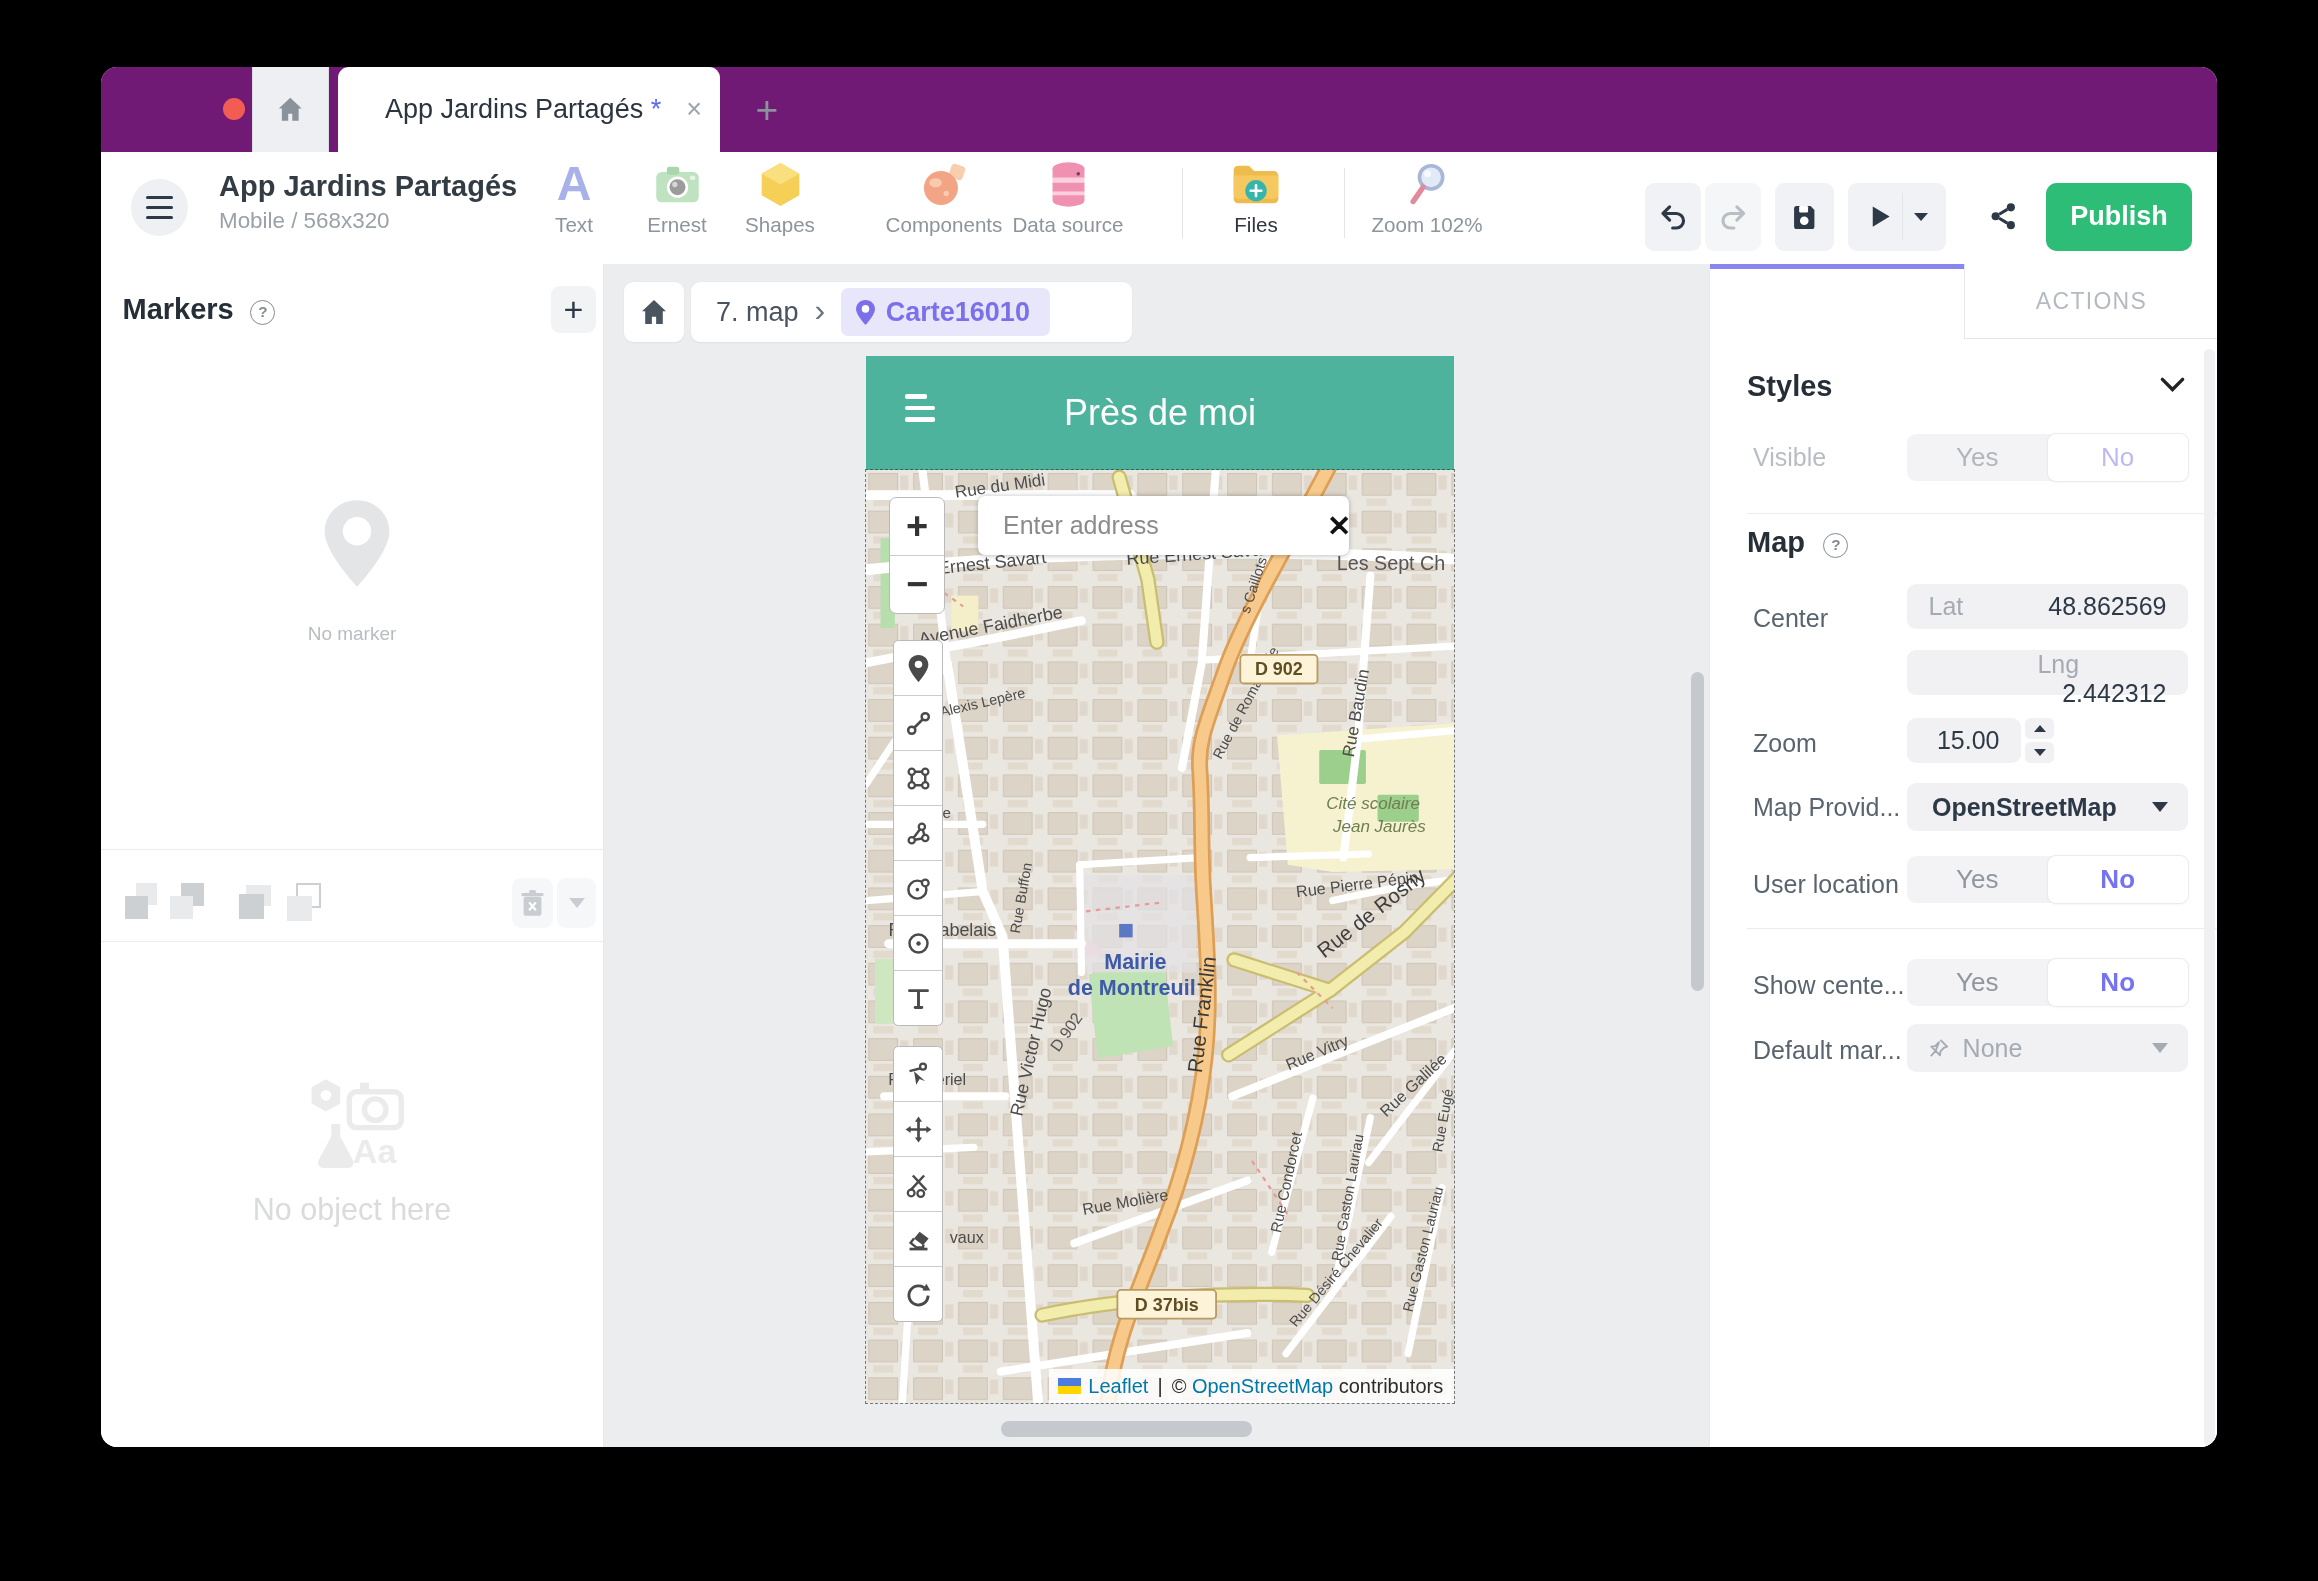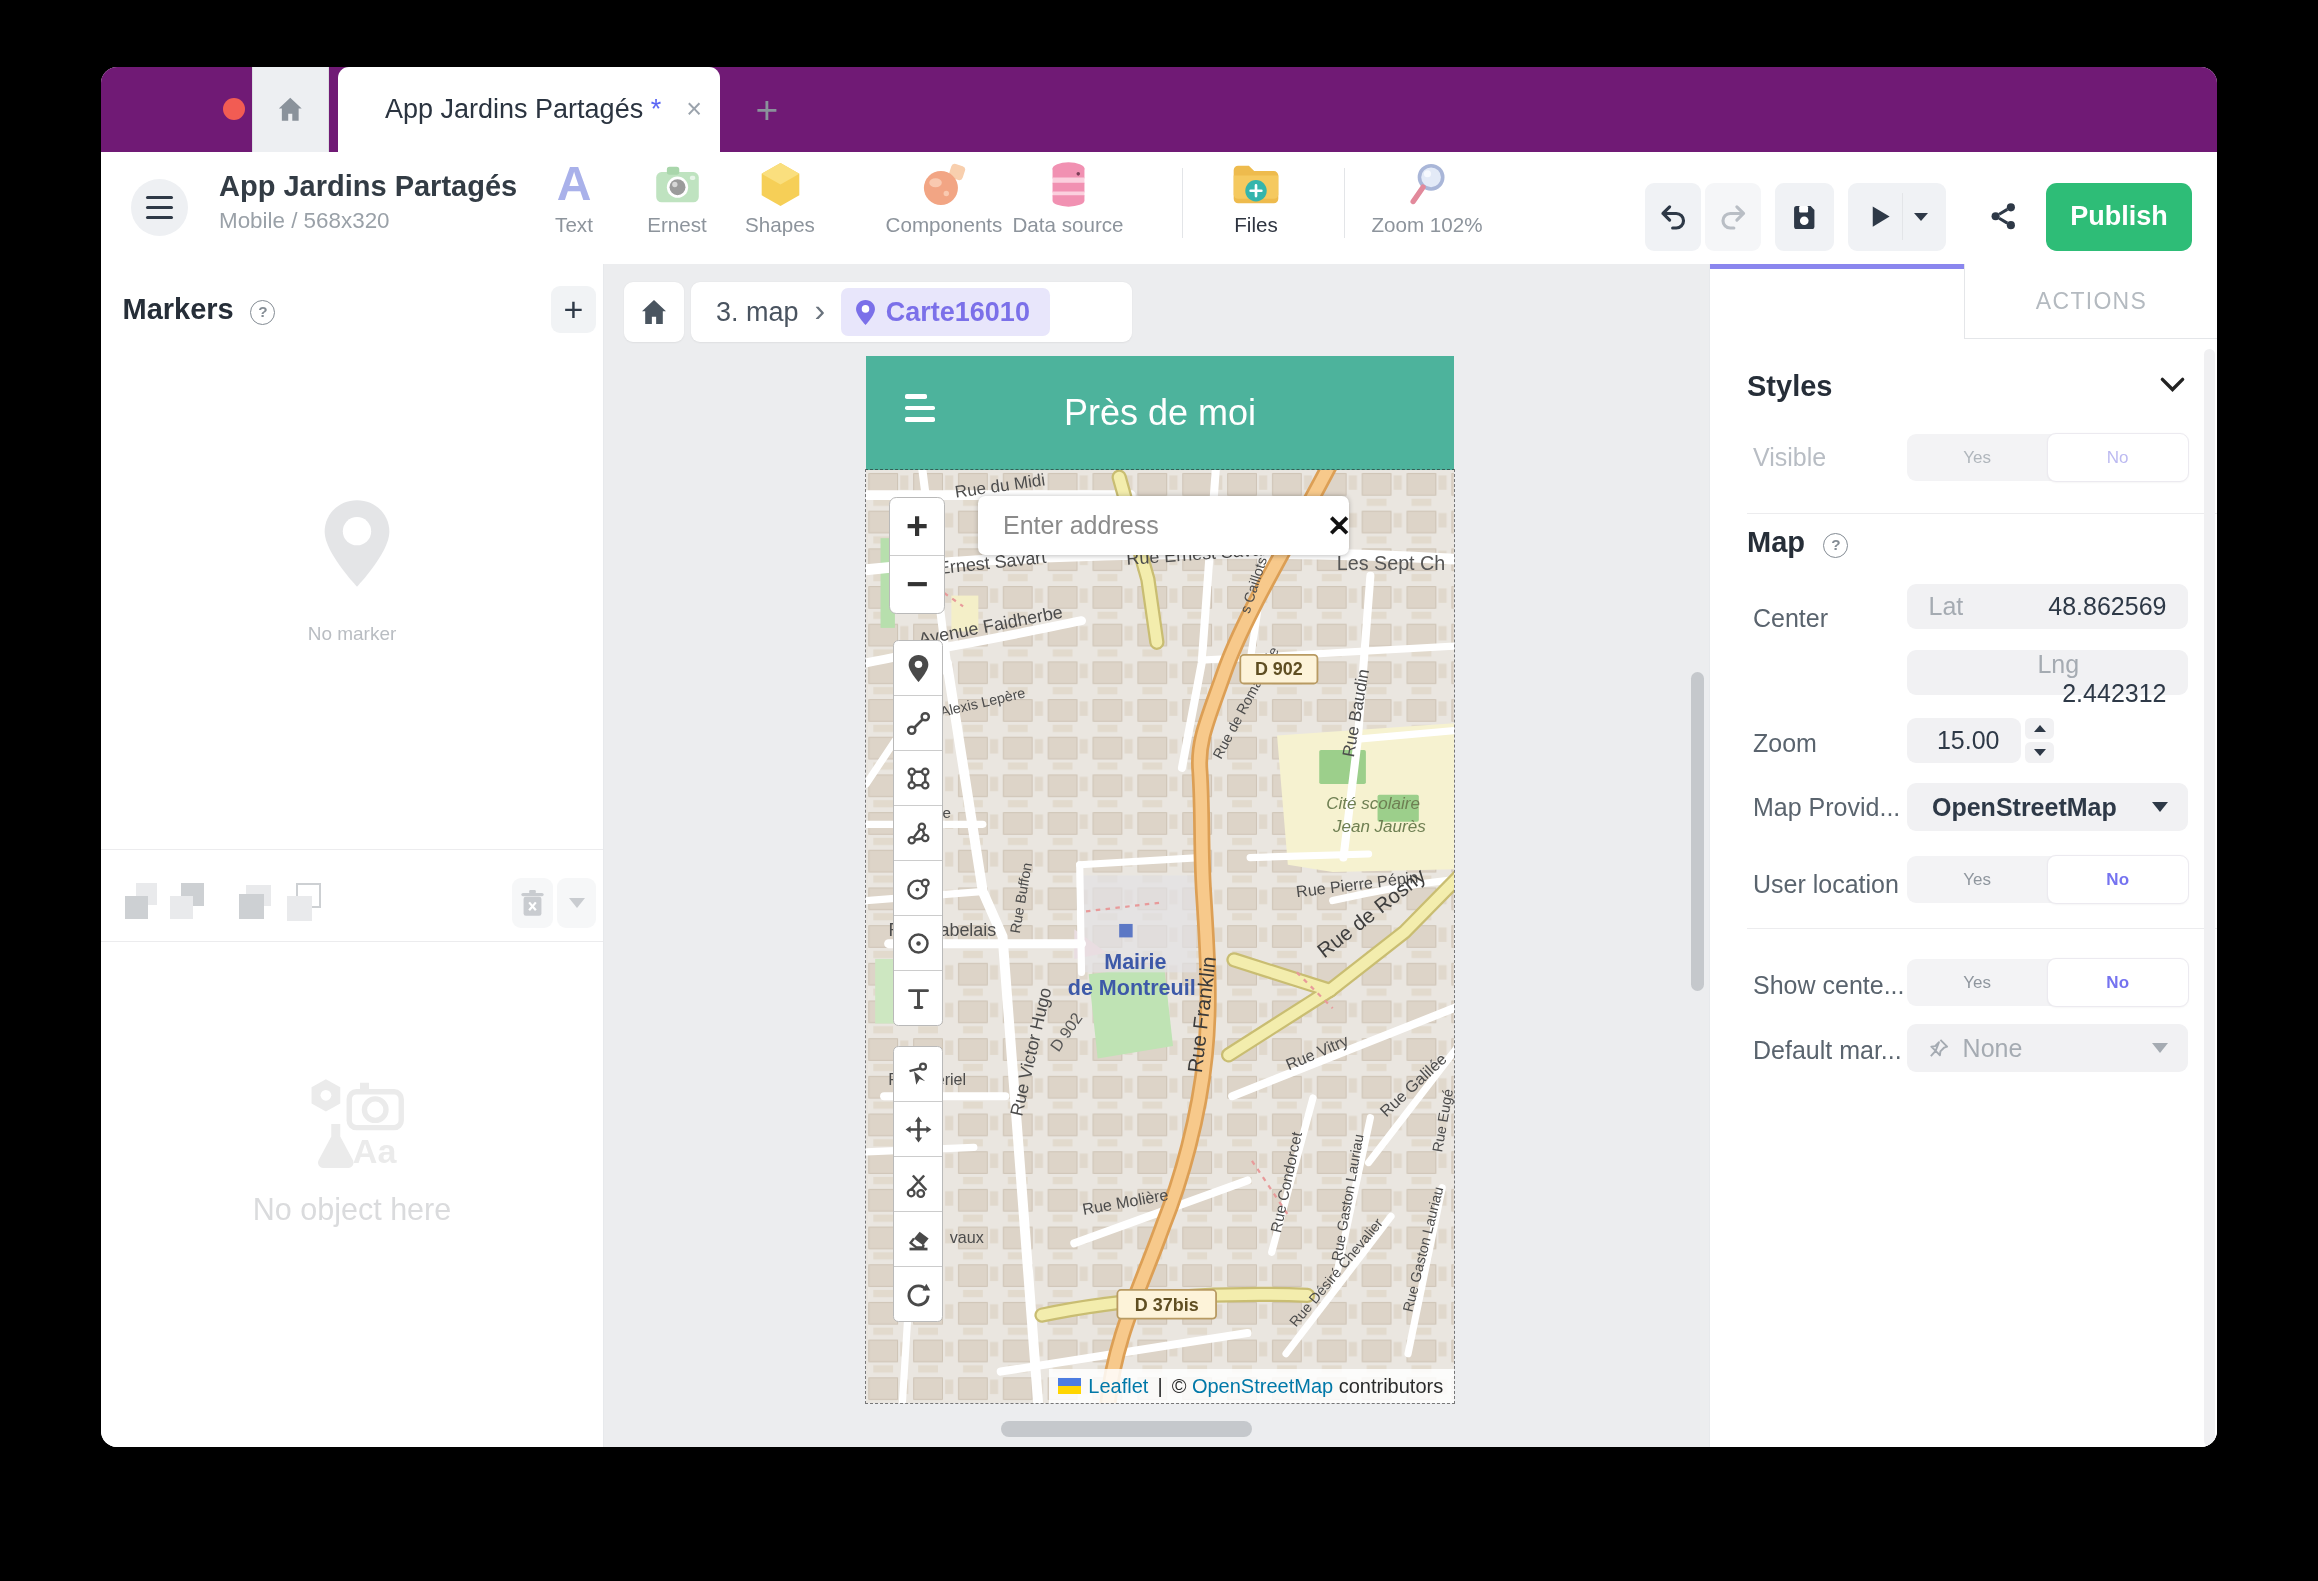--- a/index.html
+++ b/index.html
@@ -62,21 +62,21 @@
   .mtb{height:54px;display:flex;align-items:center;justify-content:center;border-bottom:0.9px solid #ccc;}
   .mtb:last-child{border-bottom:none;}
   .attrib{position:absolute;right:-1.8px;bottom:0;height:34px;background:rgba(255,255,255,.85);display:flex;align-items:center;font-size:20px;color:#2b2b2b;padding:0 12.6px 0 9px;white-space:nowrap;}
   .attrib .lnk{color:#0078A8;}
   .flag{width:23px;height:16px;display:inline-block;margin-right:7.2px;}
   .flag .b{display:block;width:100%;height:8px;background:#4c7ce0;}
   .flag .y{display:block;width:100%;height:8px;background:#ffd500;}
   
   .rp-tab{position:absolute;top:0;height:75px;display:flex;align-items:center;justify-content:center;font-size:23px;letter-spacing:1.3px;}
   .toggle{position:absolute;width:281px;height:47px;background:#f3f3f5;border-radius:9px;display:flex;}
-  .toggle .opt{flex:1;display:flex;align-items:center;justify-content:center;font-size:17px;color:#8f969e;}
+  .toggle .opt{flex:1;display:flex;align-items:center;justify-content:center;font-size:26px;color:#8f969e;}
   .toggle .sel{background:#fff;border:0.9px solid #eceaf0;border-radius:9px;box-shadow:0 0.9px 1.8px rgba(0,0,0,.04);margin:-0.9px;}
   .rp-label{position:absolute;font-size:25px;color:#5a646e;white-space:nowrap;}
   .field{position:absolute;background:#f1f1f3;border-radius:9px;display:flex;align-items:center;font-size:25px;}
   .field .ph{color:#a5abb2;margin-left:21.5px;}
   .field .val{margin-left:auto;margin-right:21.5px;color:#2e3947;}
   .caret{width:0;height:0;border-left:8px solid transparent;border-right:8px solid transparent;border-top:10px solid #2e3947;}
   .scroll{position:absolute;background:#c5c8cc;border-radius:8px;}
   svg{display:block;}
 </style>
 </head>
@@ -283,21 +283,21 @@
     <div class="abs placeholder-text" style="left:0;top:928px;width:502px;font-size:30.5px;color:#dadbdd;">No object here</div>
   </div>
 
   <div class="canvas">
     <div class="bc-home">
       <svg width="32" height="32" viewBox="0 0 24 24">
           <path d="M12 3 L3 11.5 h2.4 V21 h5 v-5.5 h3.2 V21 h5 V11.5 H21 Z" fill="#4a5560"></path>
         </svg>
     </div>
     <div class="bc-pill">
-      <span class="bc-page">3. map</span>
+      <span class="bc-page">7. map</span>
       <span class="bc-chev">›</span>
       <span class="bc-chip">
         <svg width="23" height="27" viewBox="0 0 24 30">
             <path d="M12 1 C6 1 1.5 5.6 1.5 11.2 C1.5 18 12 29 12 29 S22.5 18 22.5 11.2 C22.5 5.6 18 1 12 1 Z" fill="#7b70e9"></path>
             <circle cx="12" cy="11" r="4.2" fill="#fff"></circle>
           </svg>
         <span class="txt">Carte16010</span>
       </span>
     </div>
 

